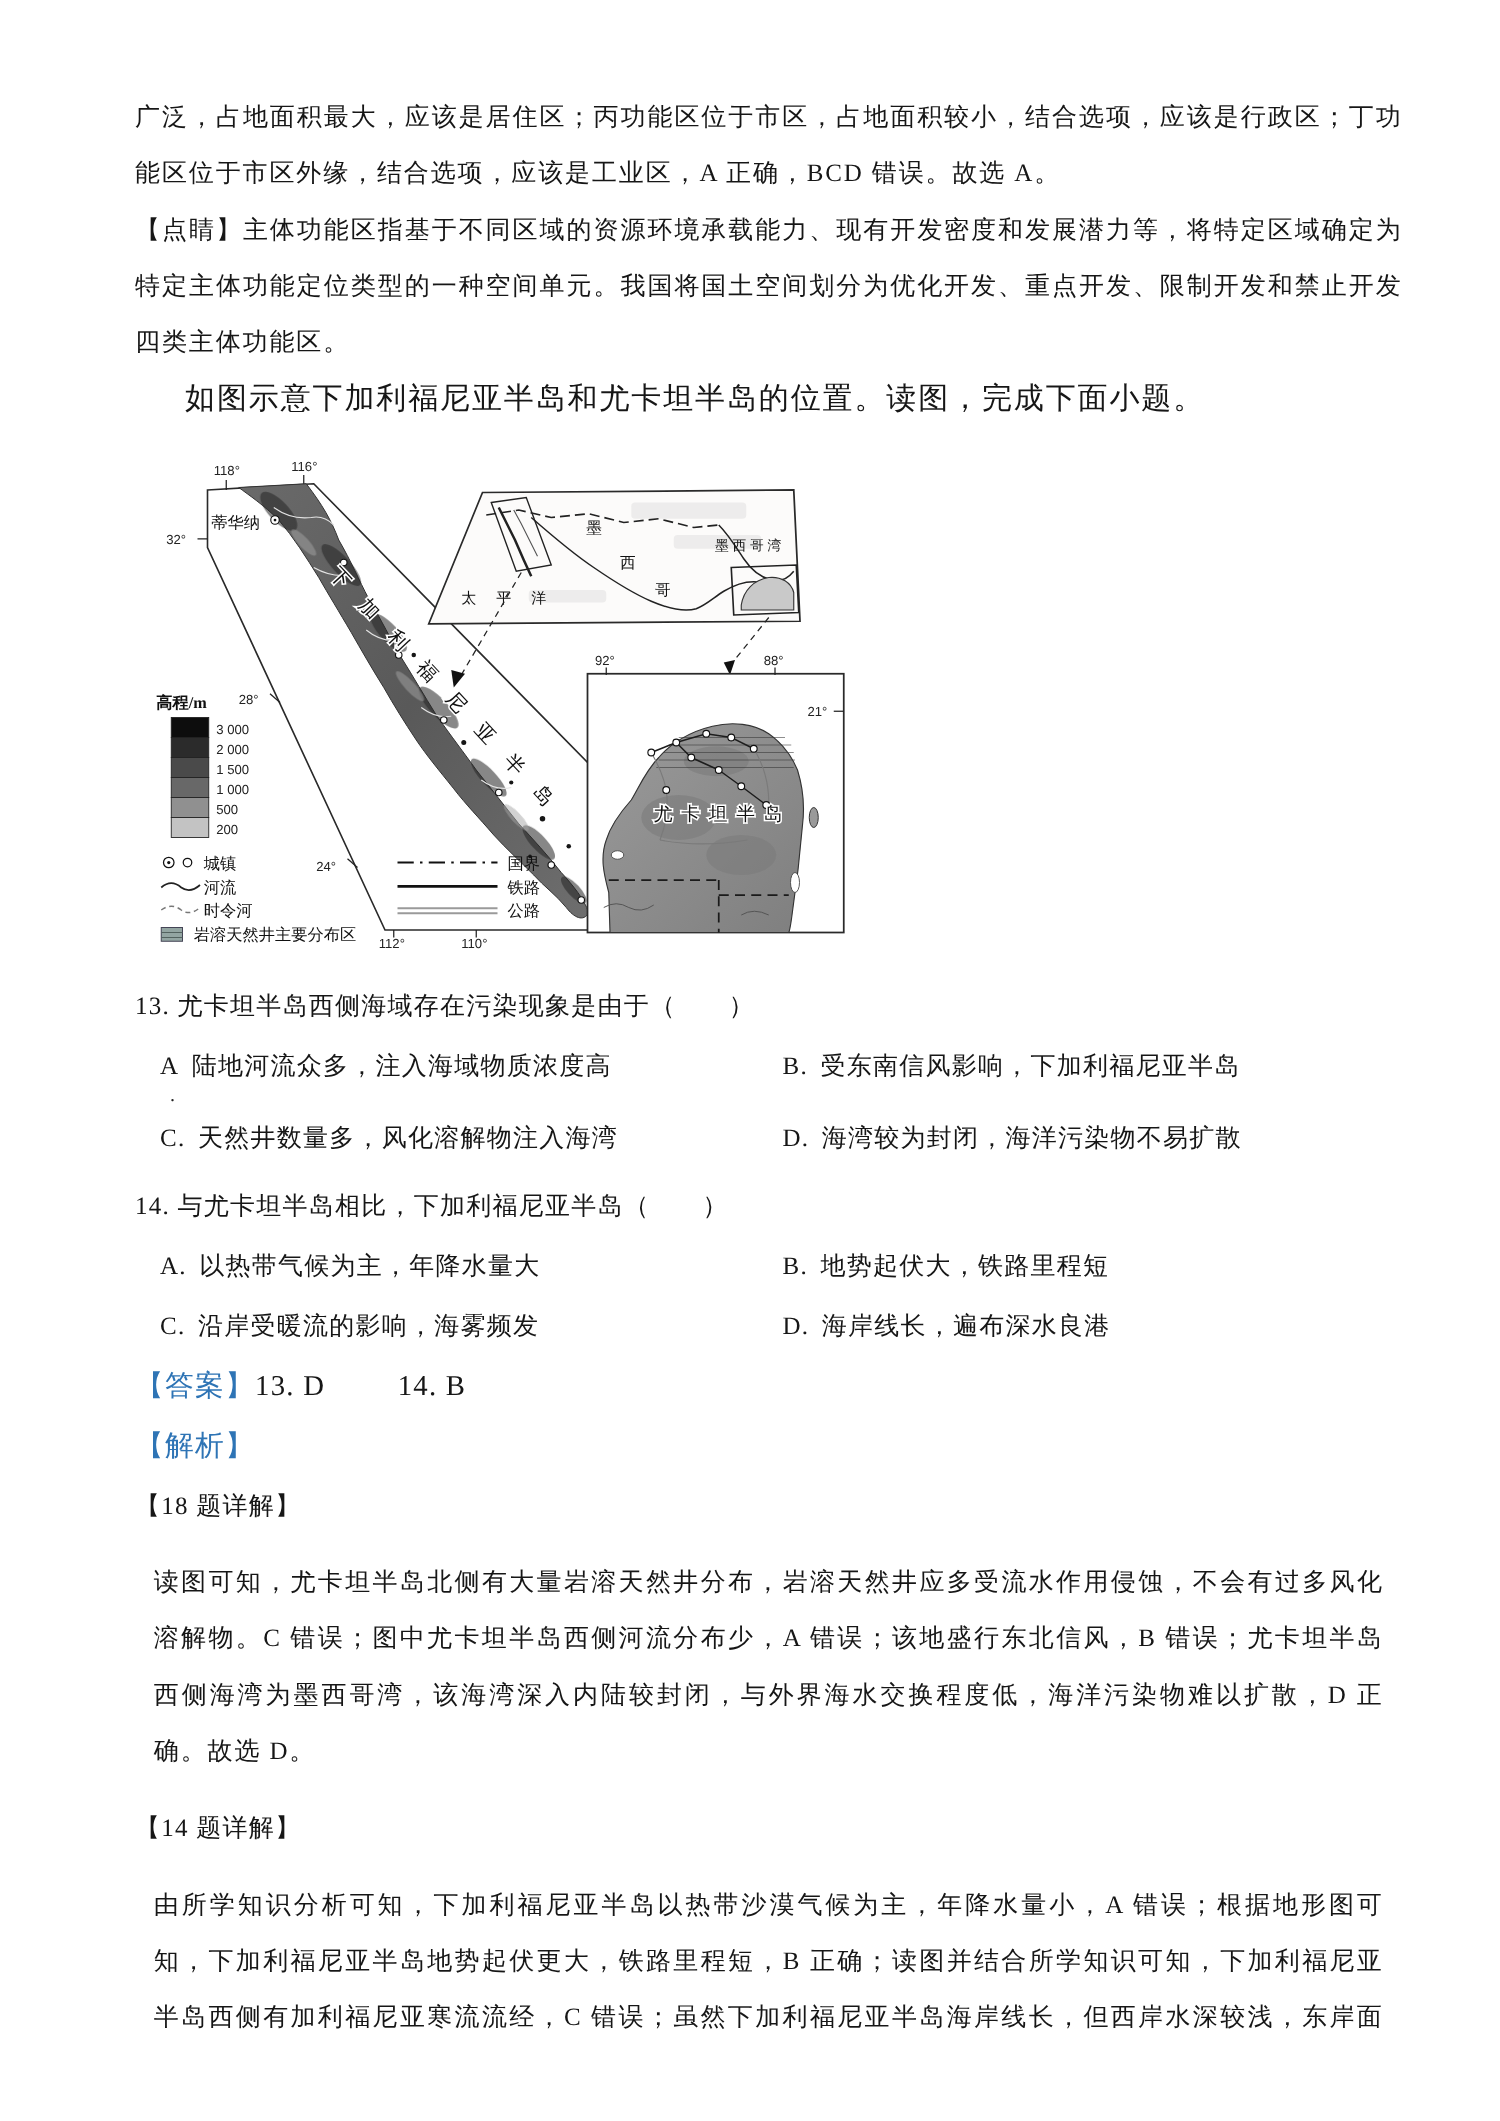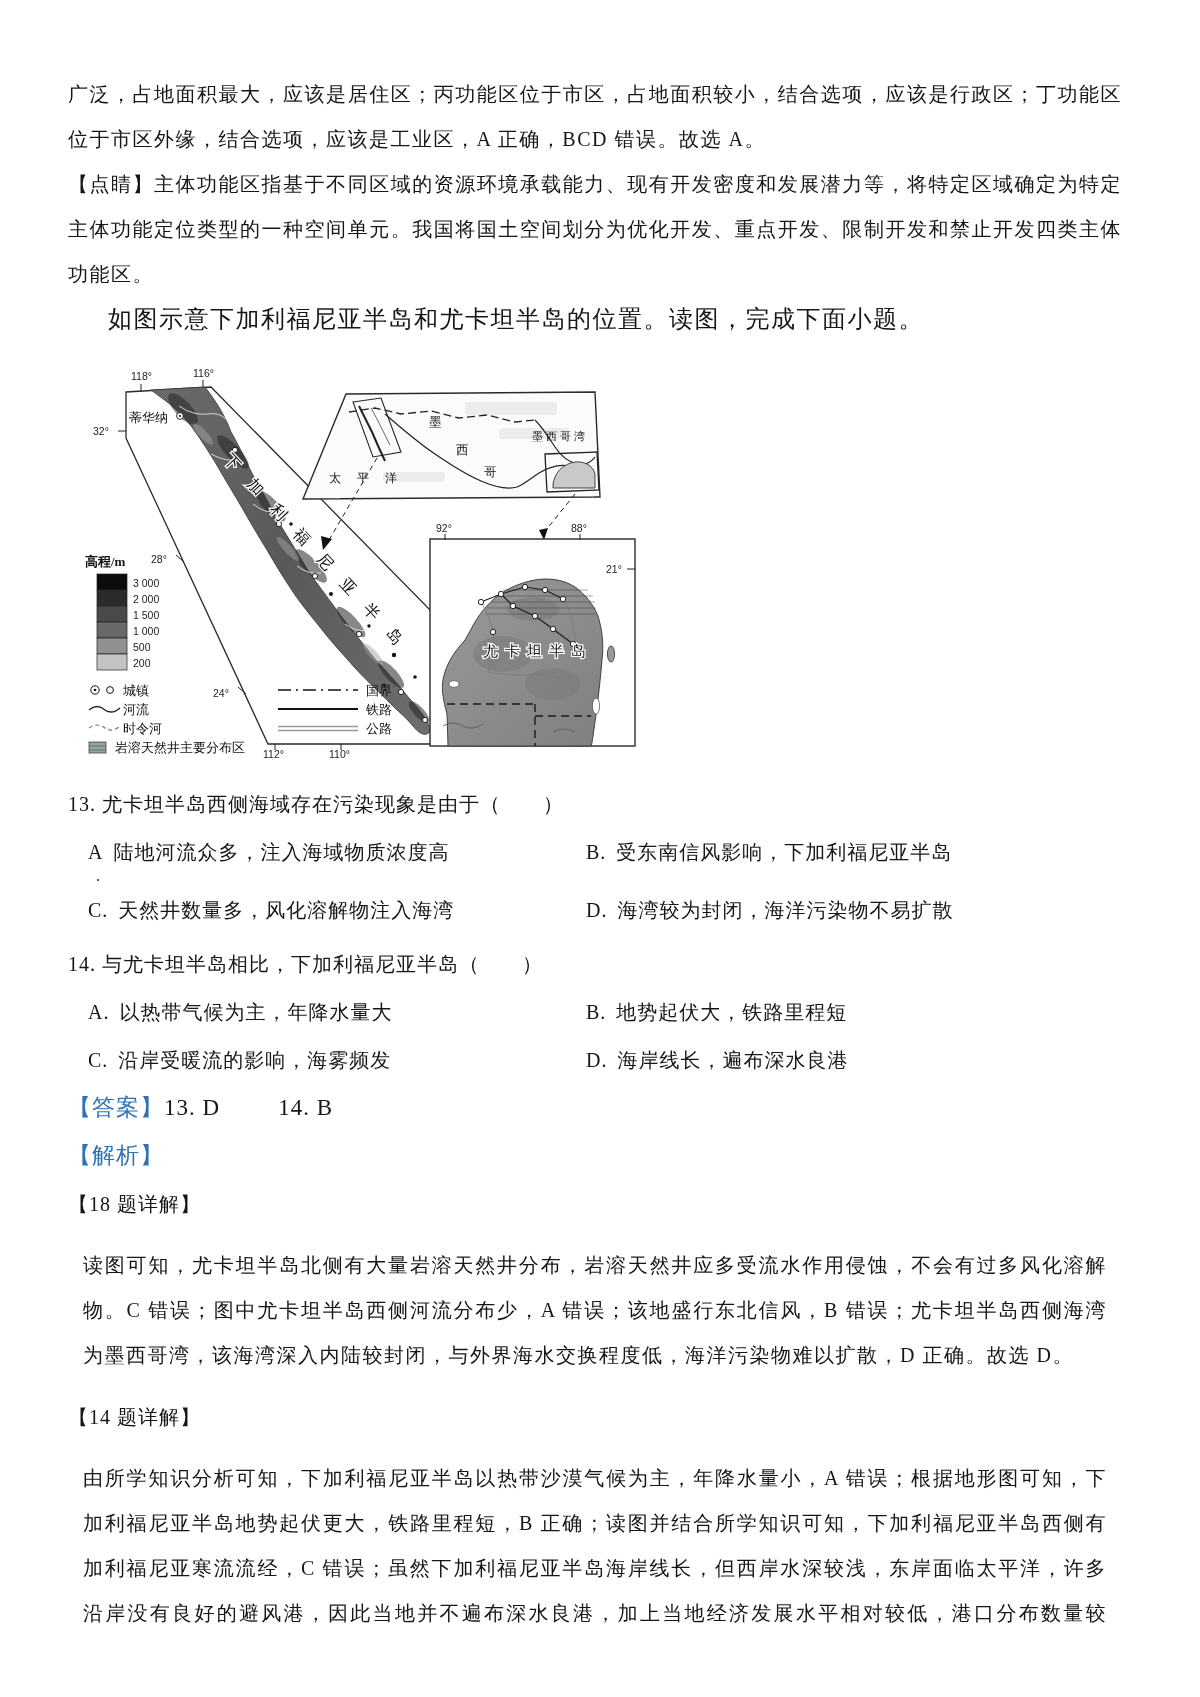--- a/index.html
+++ b/index.html
@@ -1,20 +1,20 @@
 <!DOCTYPE html>
 <html><head>
 <meta charset="utf-8">
 <style>
   html,body{margin:0;padding:0;background:#ffffff;}
   .page{
     position:relative;
     width:1200px;height:1639px;
     box-sizing:border-box;
-    padding:72px 78px 0 68px;
+    padding:72px 78px 0 108px;
     background:#fff;
     font-family:"Liberation Serif","DejaVu Serif",serif;
     color:#161616;
     overflow:hidden;
   }
   .para{
     margin:0;
     font-size:20px;
     line-height:45px;
     letter-spacing:1.5px;

